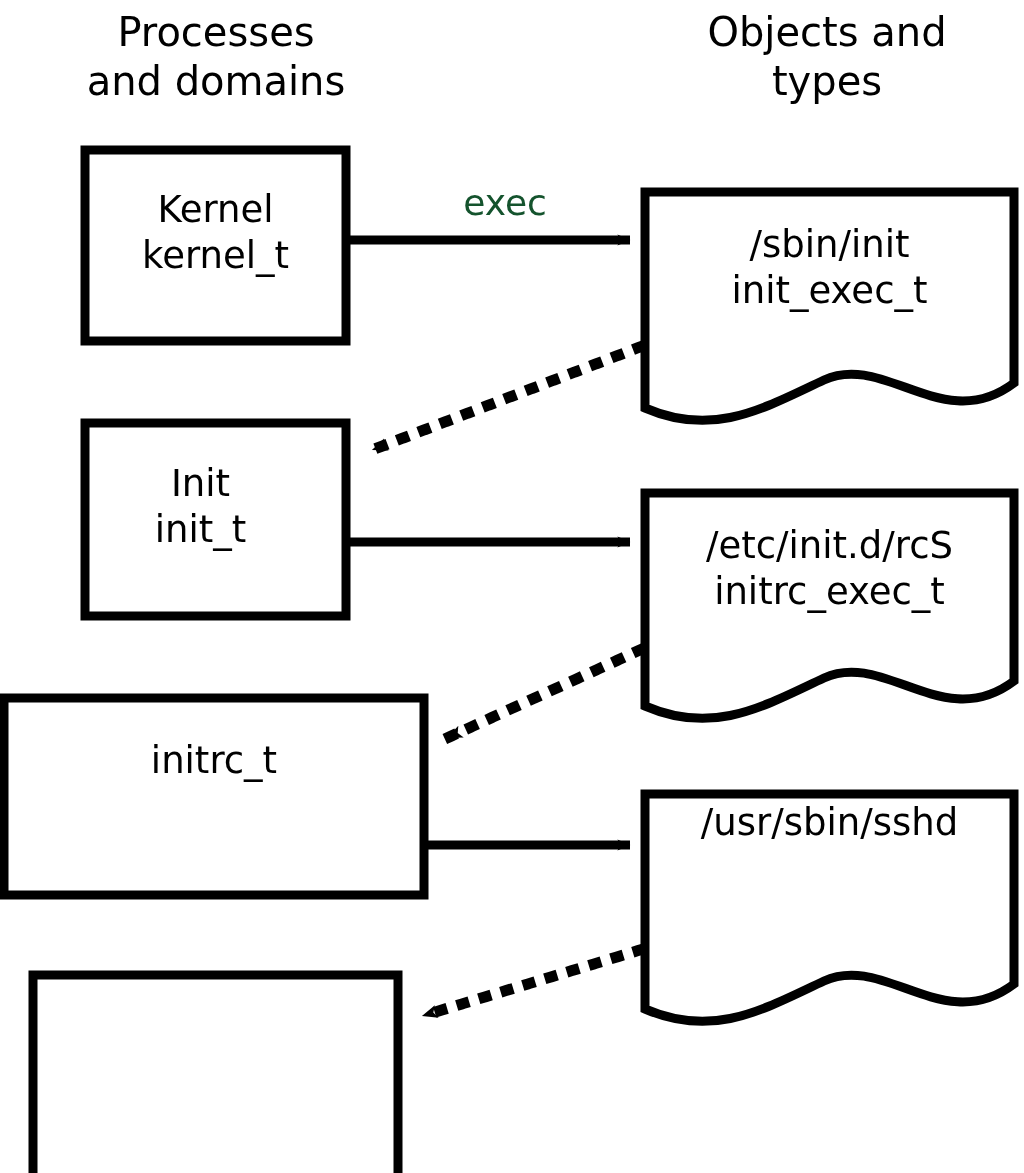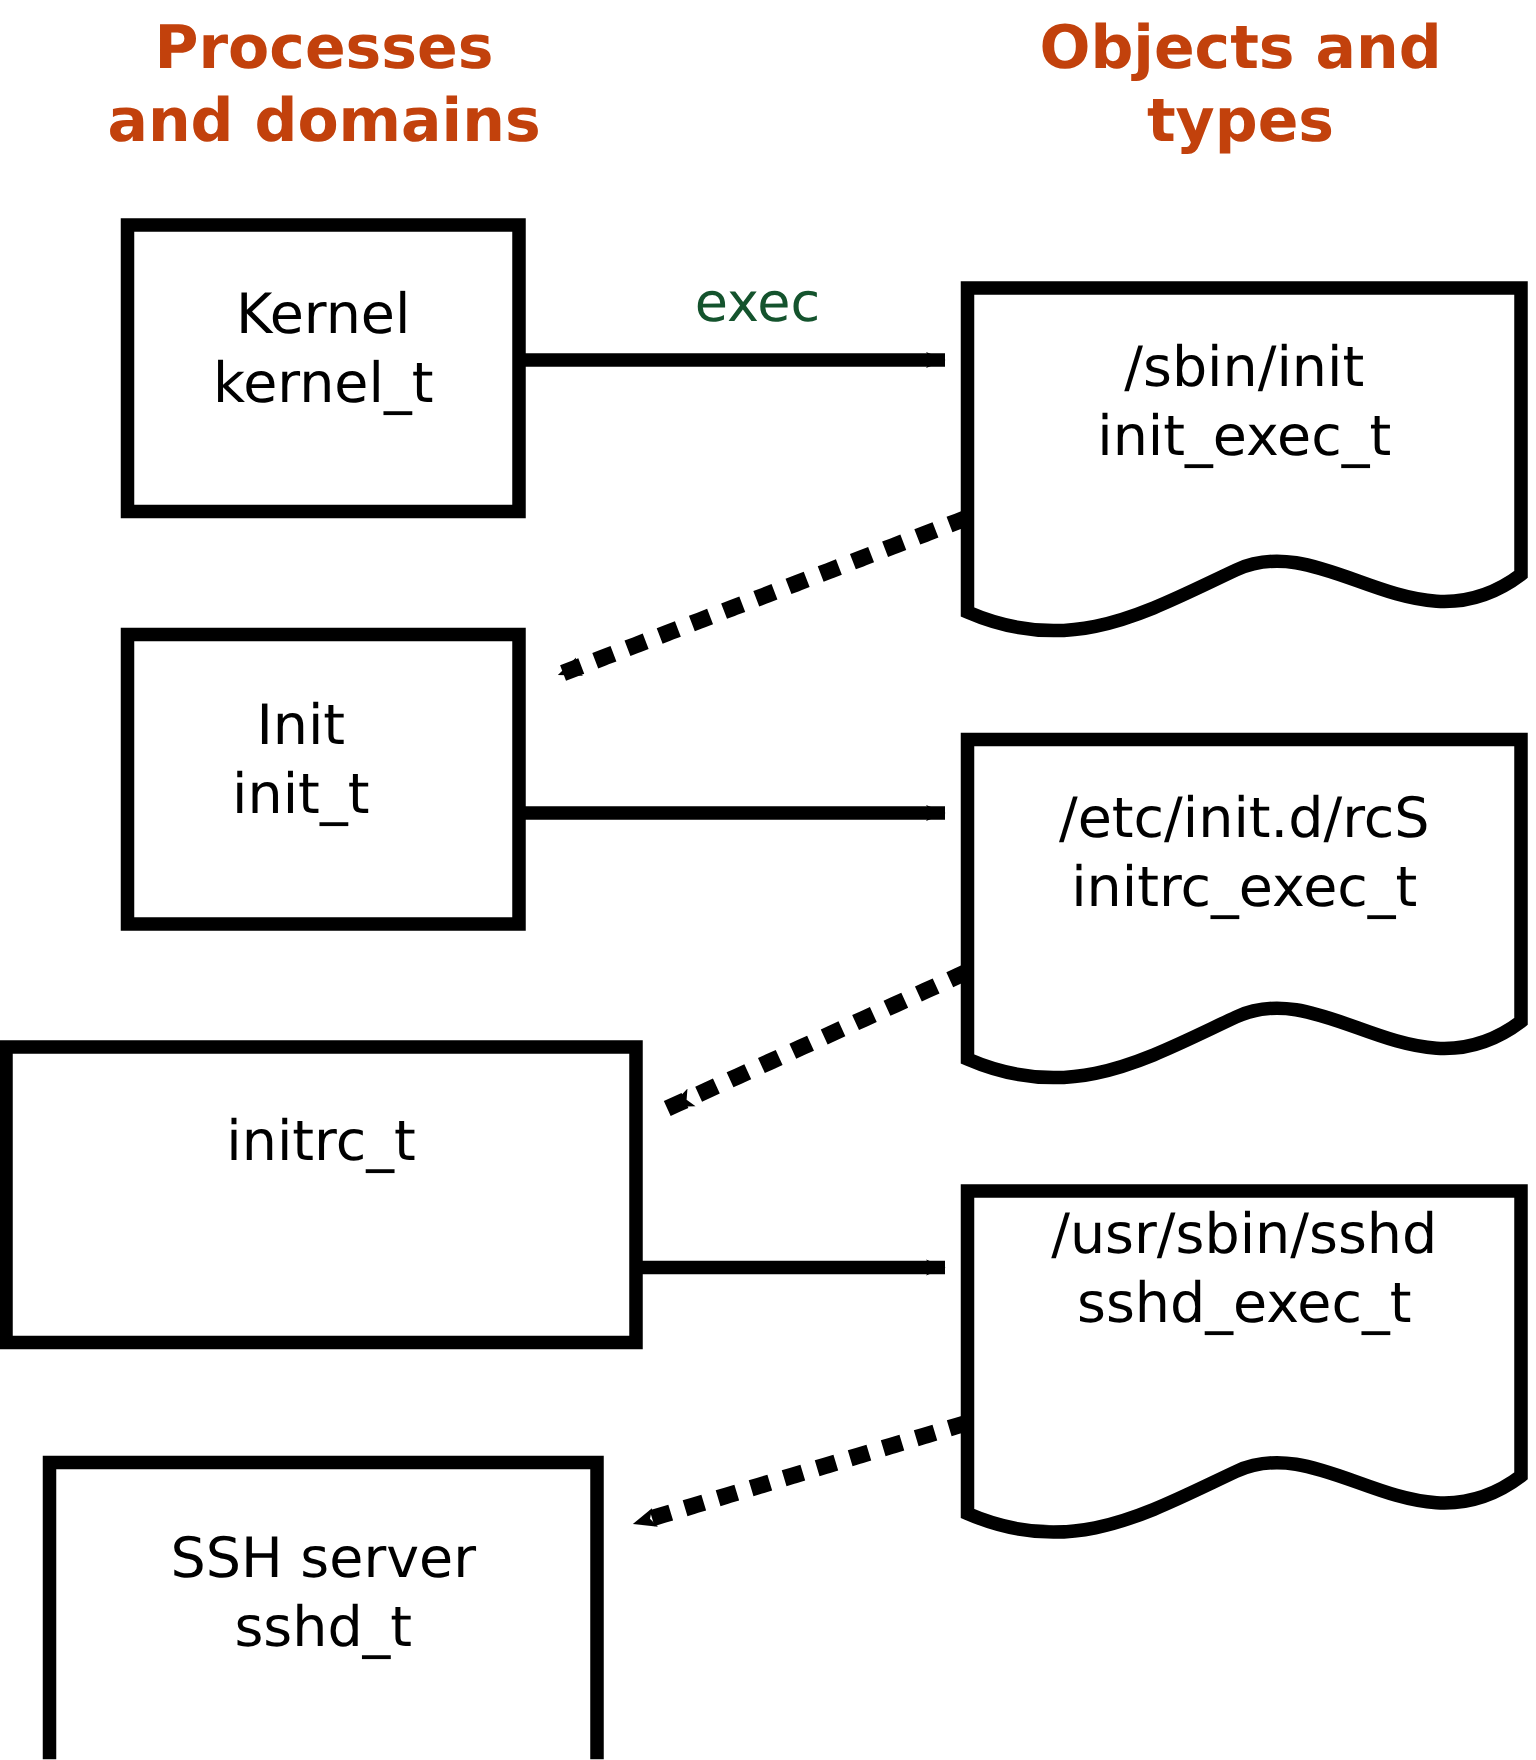--- a/index.html
+++ b/index.html
@@ -16,26 +16,26 @@
     font-family: "DejaVu Sans", "Liberation Sans", sans-serif;
   }
   #diagram-svg {
     position: absolute;
     left: 0;
     top: 0;
     width: 1024px;
     height: 1173px;
   }
   .col-header {
-    font-weight: bold;
+    font-weight: normal;
     font-size: 40px;
     line-height: 1.22;
     text-align: center;
     fill: #000000;
-    color: #c2410c;
+    color: #000000;
   }
   .node-label {
     font-size: 37px;
     line-height: 1.25;
     text-align: center;
     color: #000000;
   }
   .edge-label {
     font-size: 36px;
     color: #14532d;
@@ -111,35 +111,30 @@
 
   <div class="hdr-block node-label" style="left:70px; top:461px; width:261px;">
     <div>Init</div>
     <div>init_t</div>
   </div>
 
   <div class="hdr-block node-label" style="left:4px; top:738px; width:420px;">
     <div>initrc_t</div>
   </div>
 
-  <div class="hdr-block node-label" style="left:33px; top:1016px; width:365px;">
-    <div>SSH server</div>
-    <div>sshd_t</div>
-  </div>
 
   <div class="hdr-block node-label" style="left:645px; top:222px; width:369px;">
     <div>/sbin/init</div>
     <div>init_exec_t</div>
   </div>
 
   <div class="hdr-block node-label" style="left:645px; top:523px; width:369px;">
     <div>/etc/init.d/rcS</div>
     <div>initrc_exec_t</div>
   </div>
 
   <div class="hdr-block node-label" style="left:645px; top:800px; width:369px;">
     <div>/usr/sbin/sshd</div>
-    <div>sshd_exec_t</div>
   </div>
 
   <div class="hdr-block edge-label" style="left:405px; top:182px; width:200px;">exec</div>
 
 </div>
 
 </body></html>

